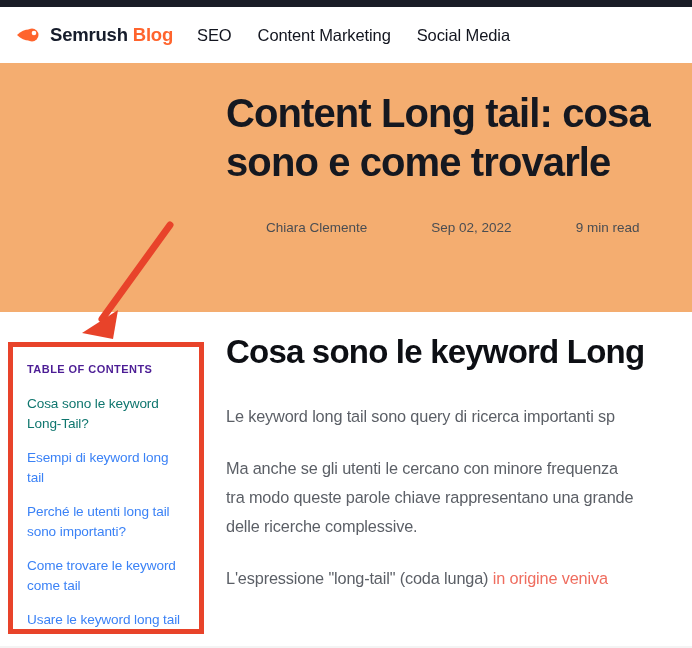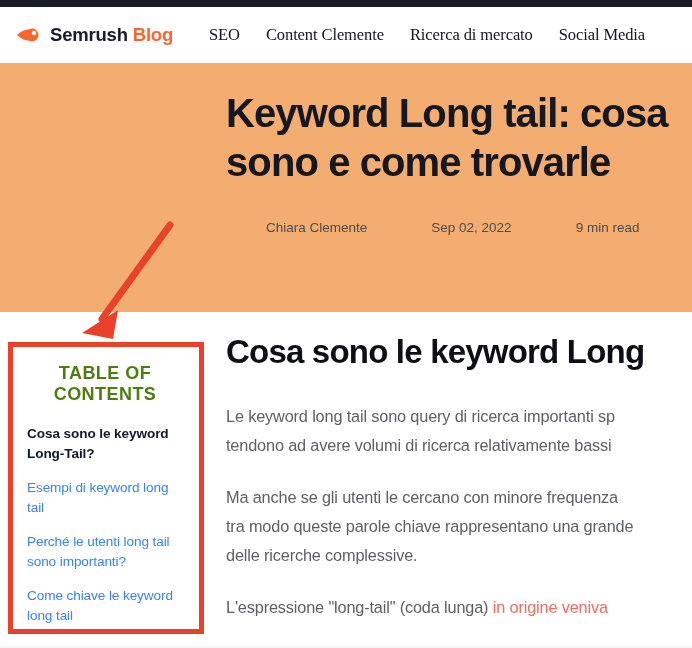--- a/index.html
+++ b/index.html
@@ -44,23 +44,22 @@
   .brand-text {
     font-size:18.5px;
     font-weight:700;
     letter-spacing:-0.2px;
     color:#161c2b;
   }
   .brand-text .blog { color:#ff642d; font-weight:700; }
 
   .nav-items {
     display:flex; align-items:center;
-    margin-left:36px;
+    margin-left:24px;
     gap:26px;
-    font-family:Liberation Serif, serif;
   }
   .nav-item {
     font-size:16.5px;
     color:#12151f;
     letter-spacing:-0.1px;
     cursor:pointer;
     flex:none;
   }
 
   
@@ -108,39 +107,38 @@
     width:196px; height:292px;
     border:5px solid #e8432a;
     background:#ffffff;
     z-index:30;
     overflow:hidden;
   }
   .toc-inner {
     padding:16px 16px 0 14px;
   }
   .toc-heading {
-    font-size:18px;
+    font-size:11px;
     font-weight:700;
     letter-spacing:0.45px;
-    color:#4d7c0f;
+    color:#4c1d95;
     margin-bottom:19px;
-    text-align:center;
   }
   .toc-list { list-style:none; }
   .toc-list li {
     font-size:13.6px;
     line-height:20px;
     color:#3b82f6;
     margin-bottom:14px;
     cursor:pointer;
     letter-spacing:-0.1px;
   }
   .toc-list li.active {
-    color:#0f172a;
-    font-weight:700;
+    color:#0f766e;
+    font-weight:400;
   }
 
   
   .article {
     position:absolute;
     left:226px; top:332px;
     width:500px;
     white-space:nowrap;
   }
   .article-h2 {
@@ -183,31 +181,30 @@
       <svg class="brand-logo" viewBox="0 0 52 44" aria-hidden="true">
         <path d="M2 22 C10 14, 18 11, 26 11 L26 33 C18 33, 10 30, 2 22 Z" fill="#ff642d"></path>
         <circle cx="32" cy="22" r="13" fill="#ff642d"></circle>
         <circle cx="36" cy="18" r="4.6" fill="#ffffff"></circle>
       </svg>
       <div class="brand-text"><span>Semrush</span> <span class="blog">Blog</span></div>
     </div>
 
     <div class="nav-items">
       <div class="nav-item">SEO</div>
-      <div class="nav-item">Content Clemente</div>
-      <div class="nav-item">Ricerca di mercato</div>
+      <div class="nav-item">Content Marketing</div>
       <div class="nav-item">Social Media</div>
 
     </div>
   </div>
 
   <div class="hero">
     <div class="hero-inner">
       <h1 class="hero-title">
-        <span>Keyword Long tail: cosa</span>
+        <span>Content Long tail: cosa</span>
         <span class="line2">sono e come trovarle</span>
       </h1>
       <div class="hero-meta">
         <span>Chiara Clemente</span>
         <span>Sep 02, 2022</span>
         <span>9 min read</span>
       </div>
     </div>
   </div>
 
@@ -216,33 +213,32 @@
     <polygon points="22,118 58,95 53,124" fill="#e8432a"></polygon>
   </svg>
 
   <div class="toc-box">
     <div class="toc-inner">
       <div class="toc-heading">TABLE OF CONTENTS</div>
       <ul class="toc-list">
         <li class="active">Cosa sono le keyword Long-Tail?</li>
         <li>Esempi di keyword long tail</li>
         <li>Perché le utenti long tail sono importanti?</li>
-        <li>Come chiave le keyword long tail</li>
+        <li>Come trovare le keyword come tail</li>
         <li>Usare le keyword long tail in modo efficace</li>
 
       </ul>
     </div>
   </div>
 
   <div class="article">
     <h2 class="article-h2">Cosa sono le keyword Long</h2>
 
     <p>
       <span>Le keyword long tail sono query di ricerca importanti sp</span><br>
-      <span>tendono ad avere volumi di ricerca relativamente bassi</span>
     </p>
 
     <p>
       <span>Ma anche se gli utenti le cercano con minore frequenza</span><br>
       <span>tra modo queste parole chiave rappresentano una grande</span><br>
       <span>delle ricerche complessive.</span>
     </p>
 
     <p>
       <span>L'espressione "long-tail" (coda lunga) </span><span class="link">in origine veniva</span>

